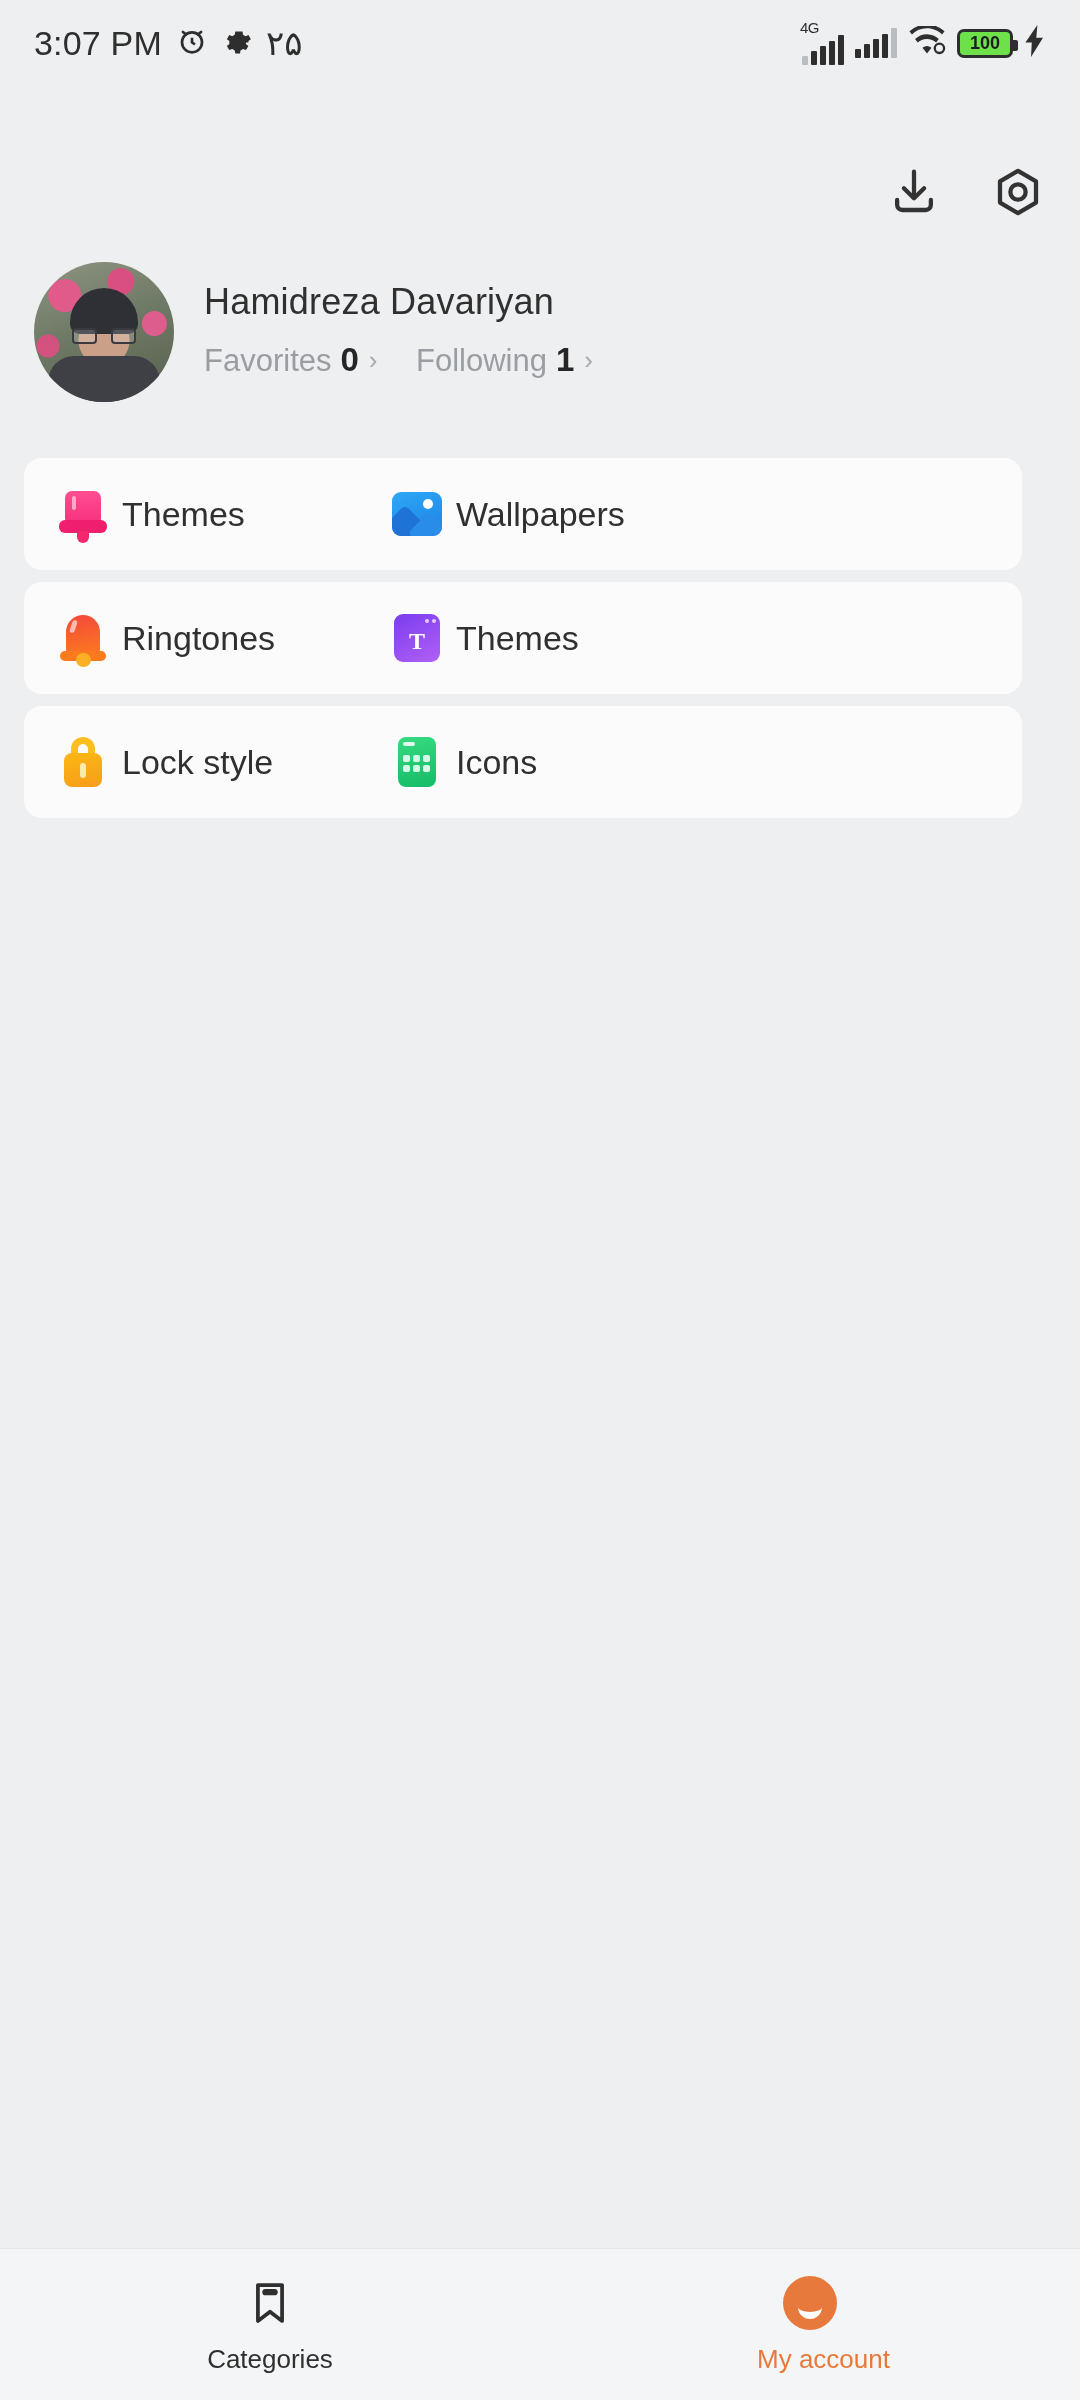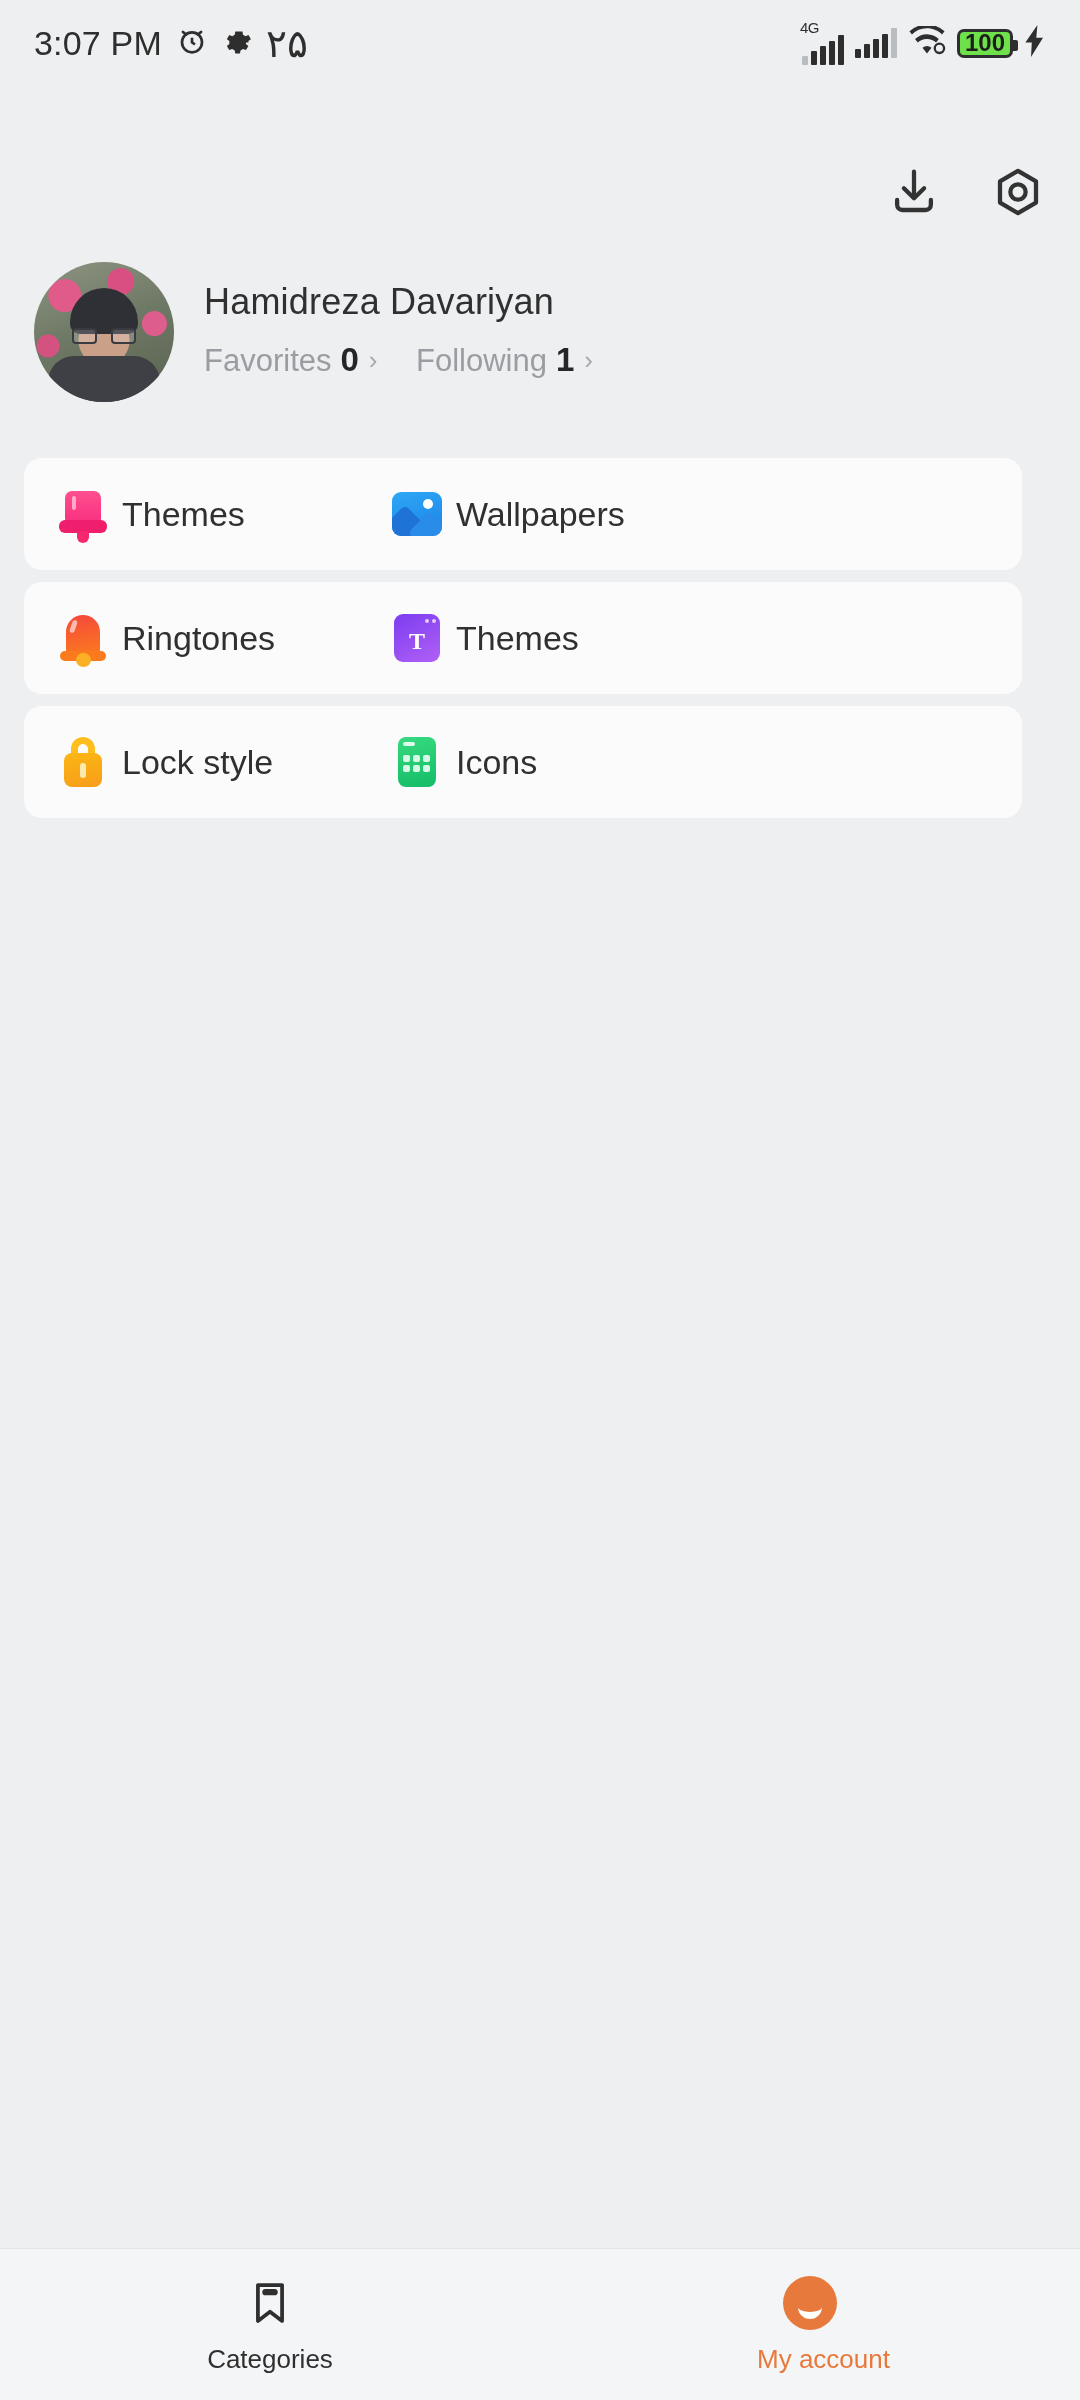--- a/index.html
+++ b/index.html
@@ -15,39 +15,39 @@
   
   .statusbar{
     position:absolute; top:0; left:0; width:1080px; height:86px;
     display:flex; align-items:center; justify-content:space-between;
     padding:0 34px;
   }
   .sb-left{ display:flex; align-items:center; gap:14px; }
   .sb-time{ font-size:34px; font-weight:400; color:#2e2e2e; letter-spacing:.2px; }
   .sb-right{ display:flex; align-items:center; gap:11px; }
   .sb-ico{ display:block; }
-  .sb-num{ font-size:39px; color:#2e2e2e; }
+  .sb-num{ font-size:34px; color:#2e2e2e; }
 
   .sig{ display:flex; align-items:flex-end; gap:3px; height:30px; position:relative; }
   .sig i{ display:block; width:6px; background:#2e2e2e; border-radius:1px; }
   .sig i.b1{height:9px}.sig i.b2{height:14px}.sig i.b3{height:19px}
   .sig i.b4{height:24px}.sig i.b5{height:30px}
   .sig i.dim{ background:#b9bdc0; }
   .sig .g4{ position:absolute; top:-16px; left:-2px; font-size:15px; color:#2e2e2e; letter-spacing:-.5px;}
   .sig-wrap{ position:relative; padding-top:14px; }
 
   .batt{
     width:56px;height:29px;border:3px solid #2e2e2e;border-radius:7px;
     display:flex;align-items:center;justify-content:center;background:#6ee04a;position:relative;
   }
   .batt:after{
     content:"";position:absolute;right:-8px;top:8px;width:5px;height:11px;
     background:#2e2e2e;border-radius:0 2px 2px 0;
   }
-  .batt span{ font-size:24px; font-weight:bold; color:#1d1d1d; line-height:1; }
+  .batt span{ font-size:18px; font-weight:bold; color:#1d1d1d; line-height:1; }
 
   
   .top-actions{
     position:absolute; top:160px; right:30px;
     display:flex; align-items:center; gap:40px;
   }
   .top-actions .act{ width:64px;height:64px;display:flex;align-items:center;justify-content:center; }
 
   
   .profile{

